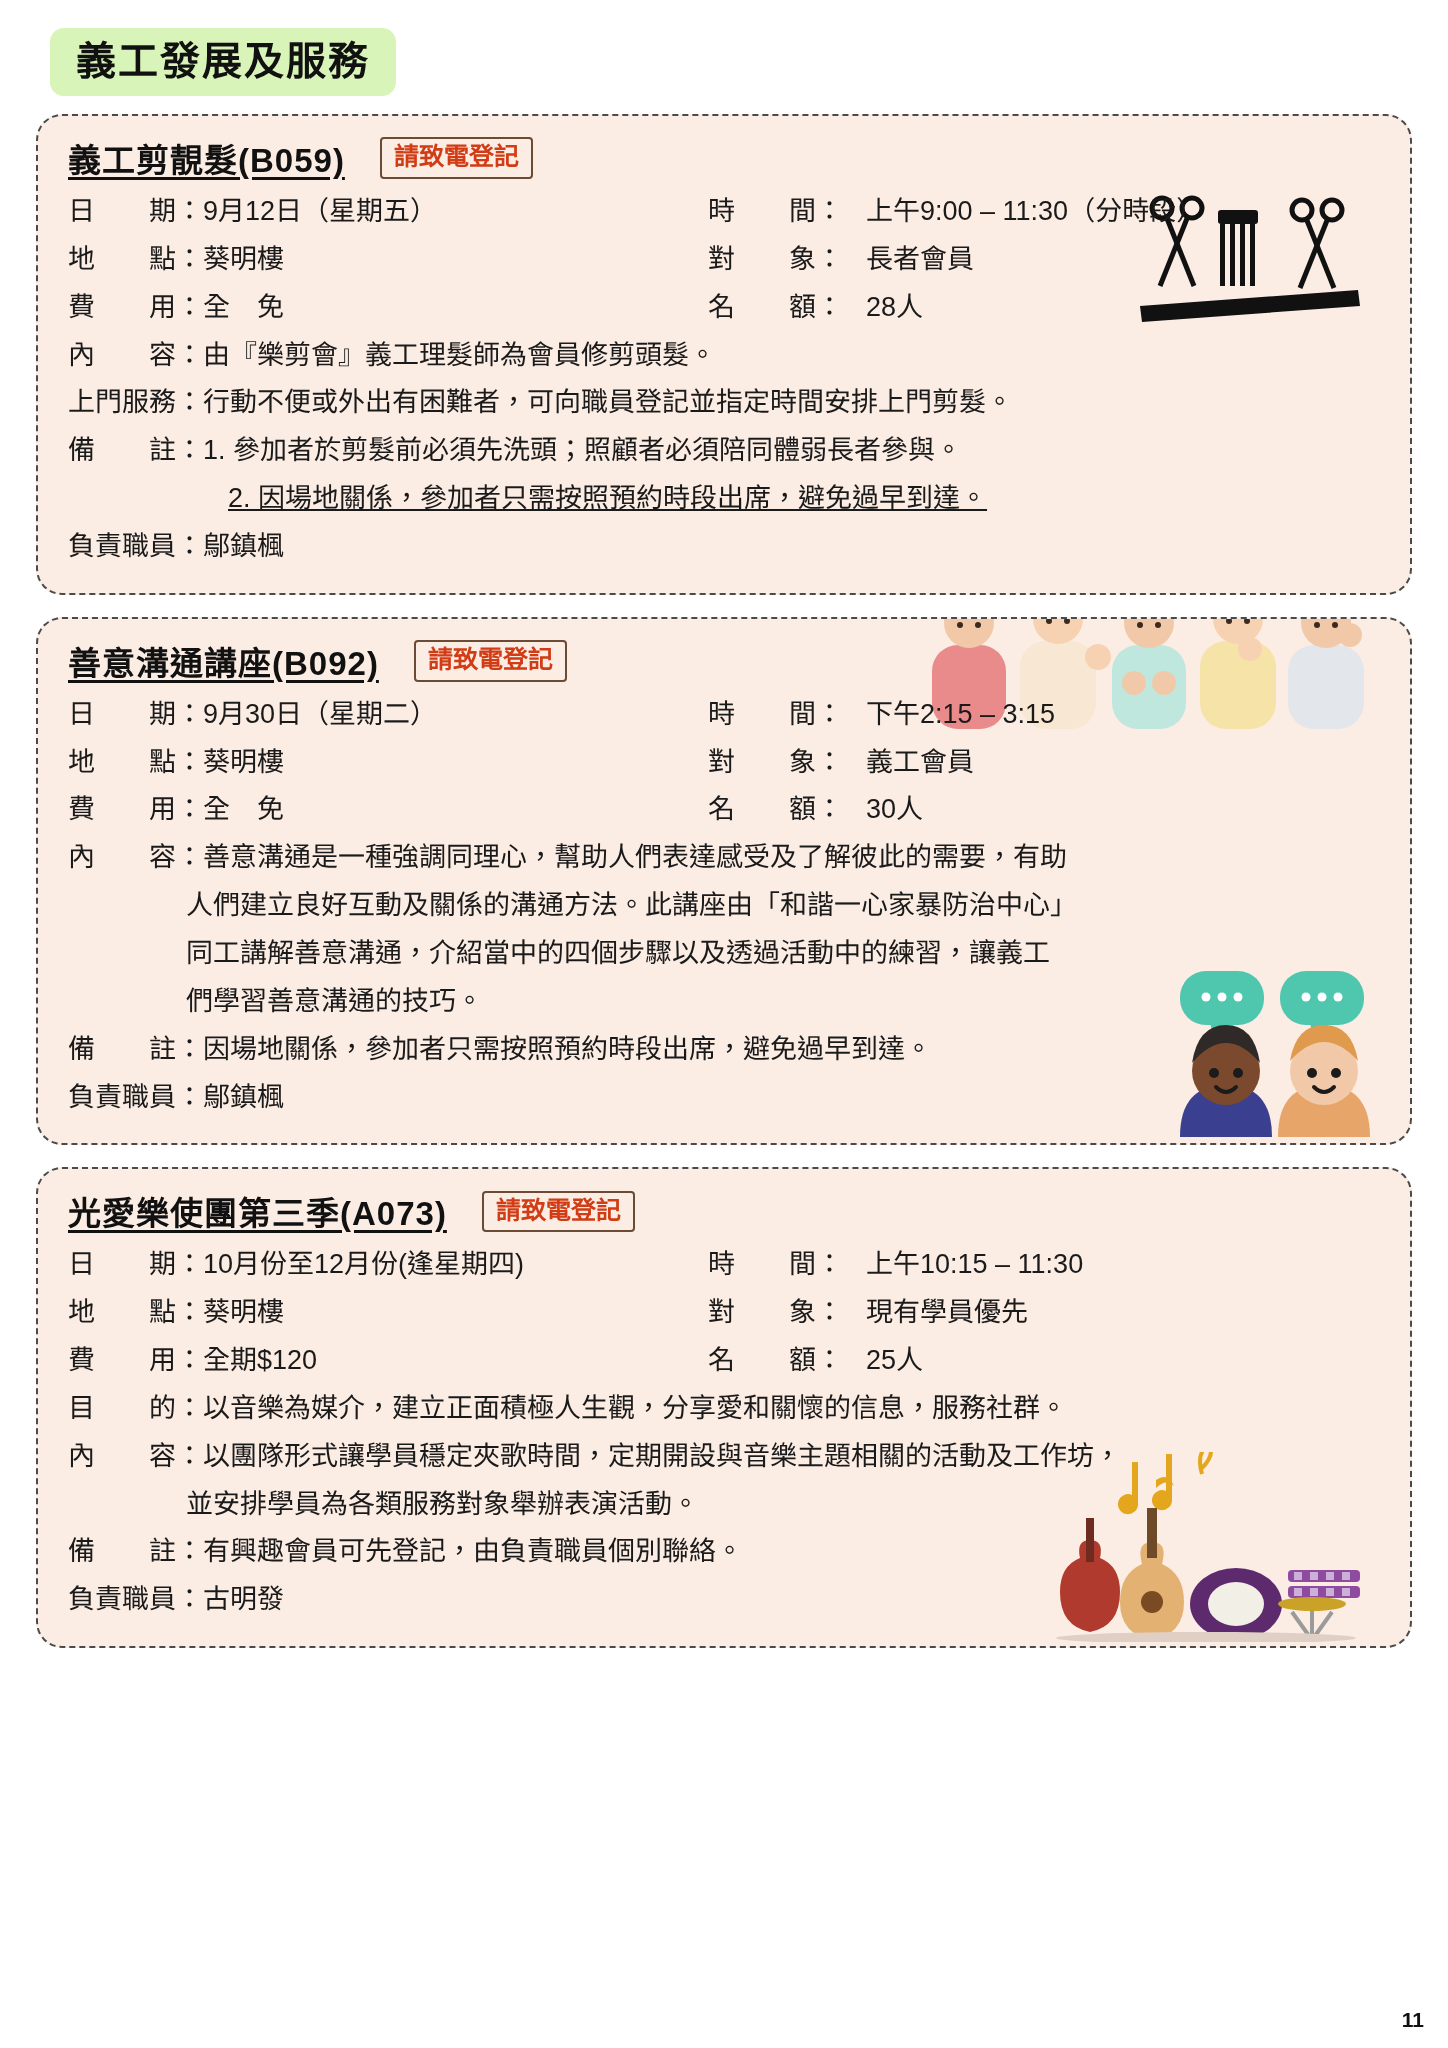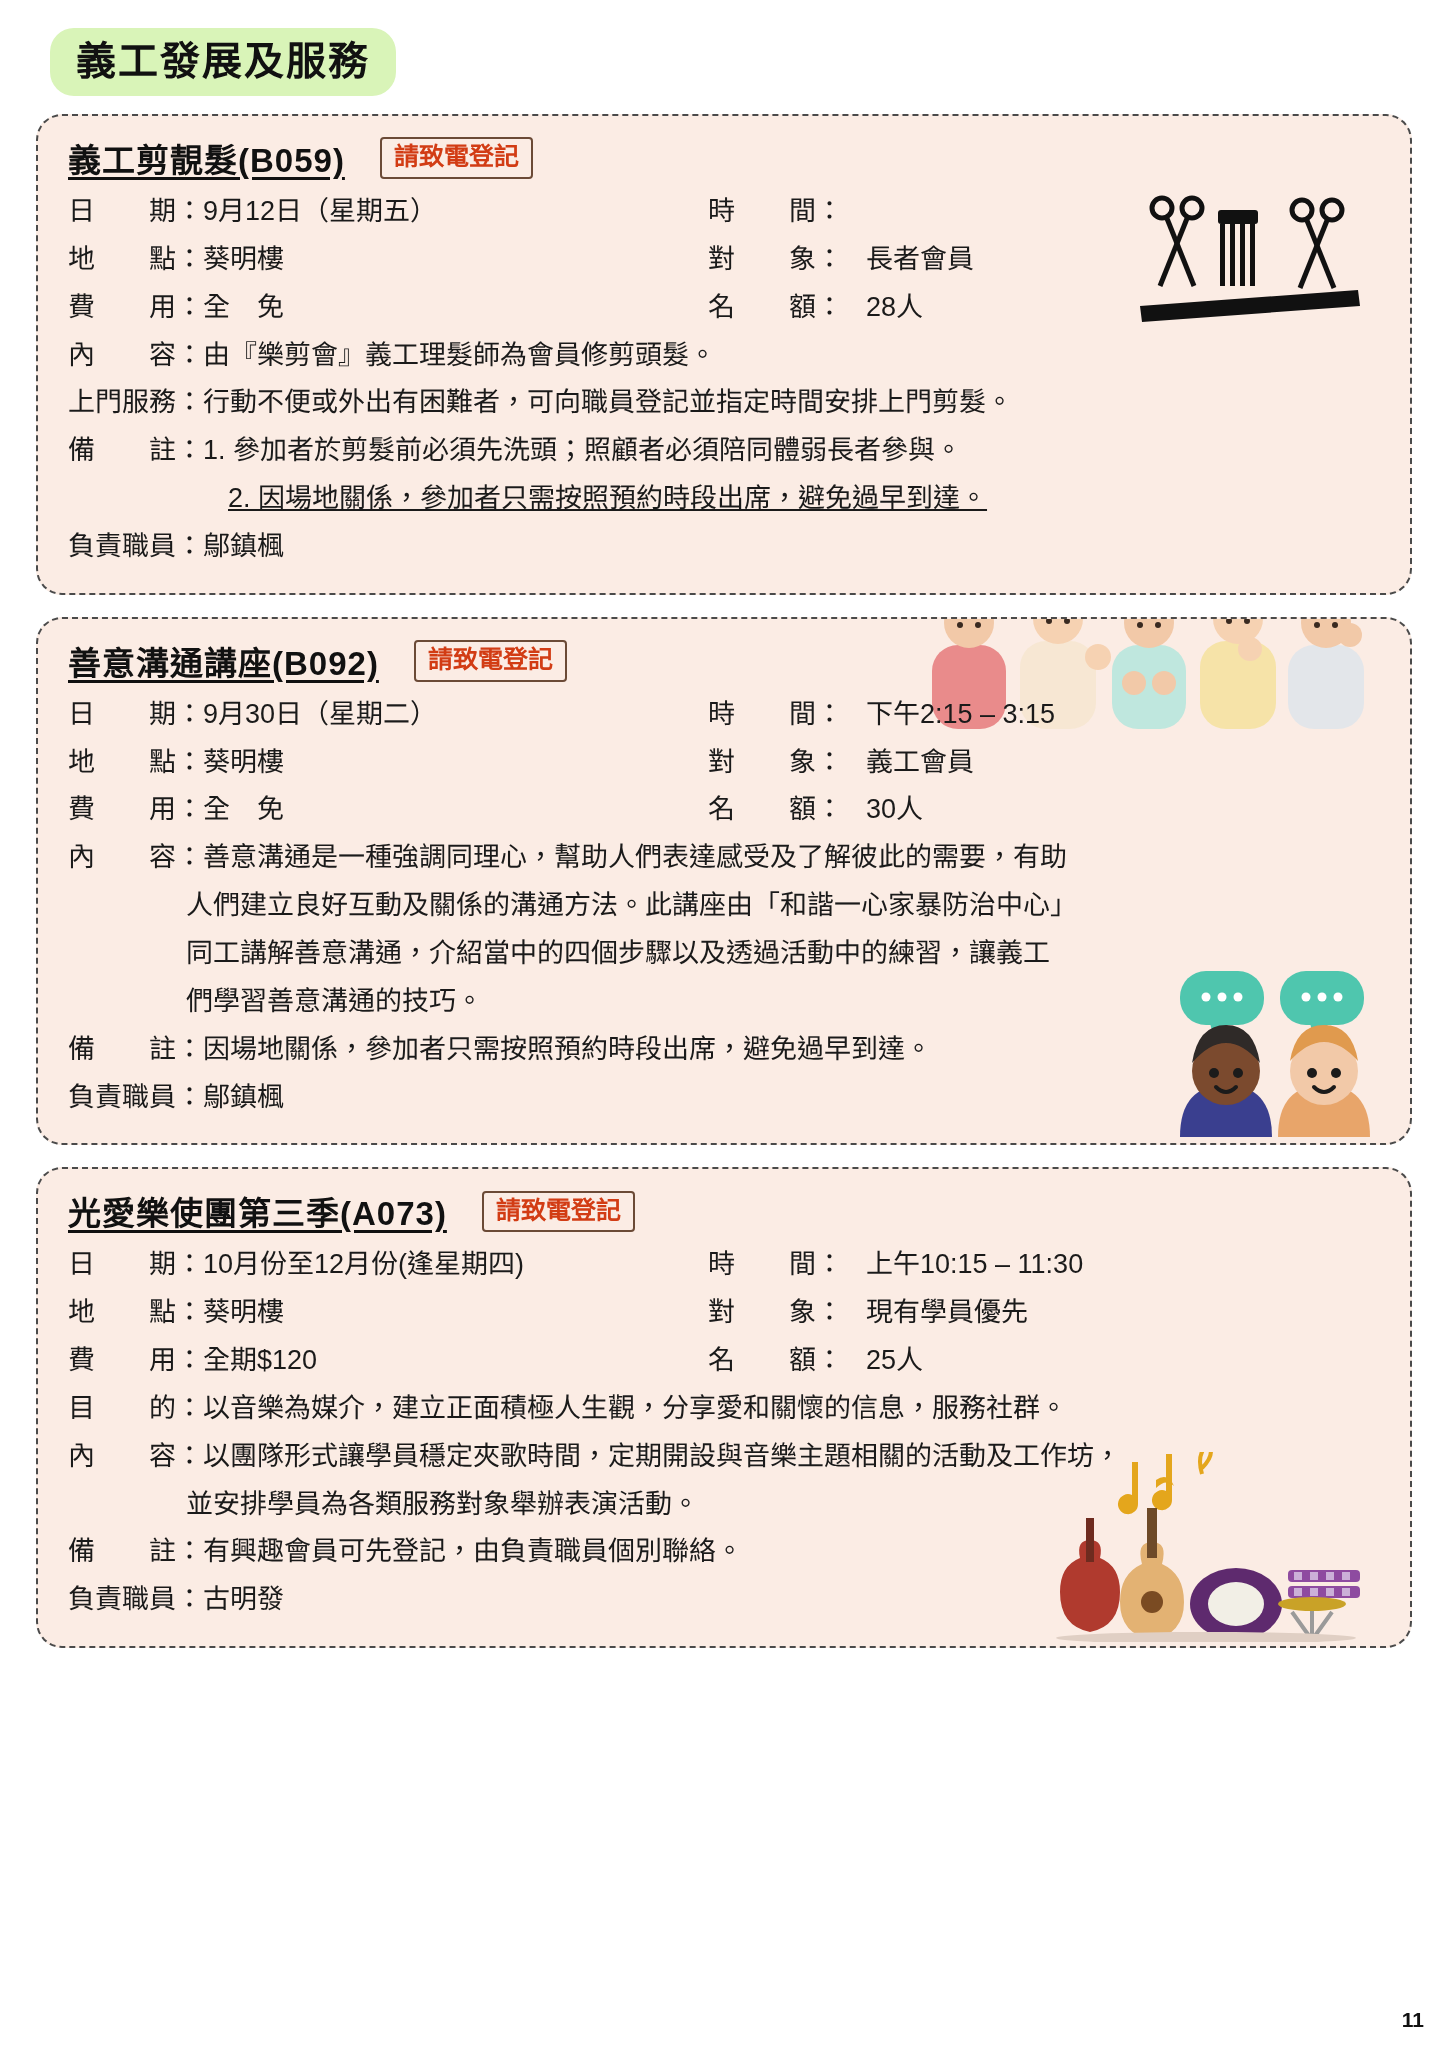--- a/index.html
+++ b/index.html
@@ -24,21 +24,21 @@
   }
 
   
   .section-title-wrap {
     padding-left: 14px;
     margin-bottom: 18px;
   }
   .section-title {
     display: inline-block;
     background: #d9f4b8;
-    border-radius: 24px;
+    border-radius: 14px;
     padding: 10px 26px 12px 26px;
     font-size: 40px;
     font-weight: bold;
     letter-spacing: 2px;
     color: #111;
     line-height: 1.15;
   }
 
   
   .card {
@@ -170,20 +170,21 @@
     </div>
 
     <div class="rows">
       <div class="row">
         <span class="col left">
           <span class="lbl">日　　期：</span>
           <span class="val">9月12日（星期五）</span>
         </span>
         <span class="col right">
           <span class="lbl">時　　間：</span>
+          <span class="val">上午9:00 – 11:30（分時段）</span>
         </span>
       </div>
       <div class="row">
         <span class="col left">
           <span class="lbl">地　　點：</span>
           <span class="val">葵明樓</span>
         </span>
         <span class="col right">
           <span class="lbl">對　　象：</span>
           <span class="val">長者會員</span>

